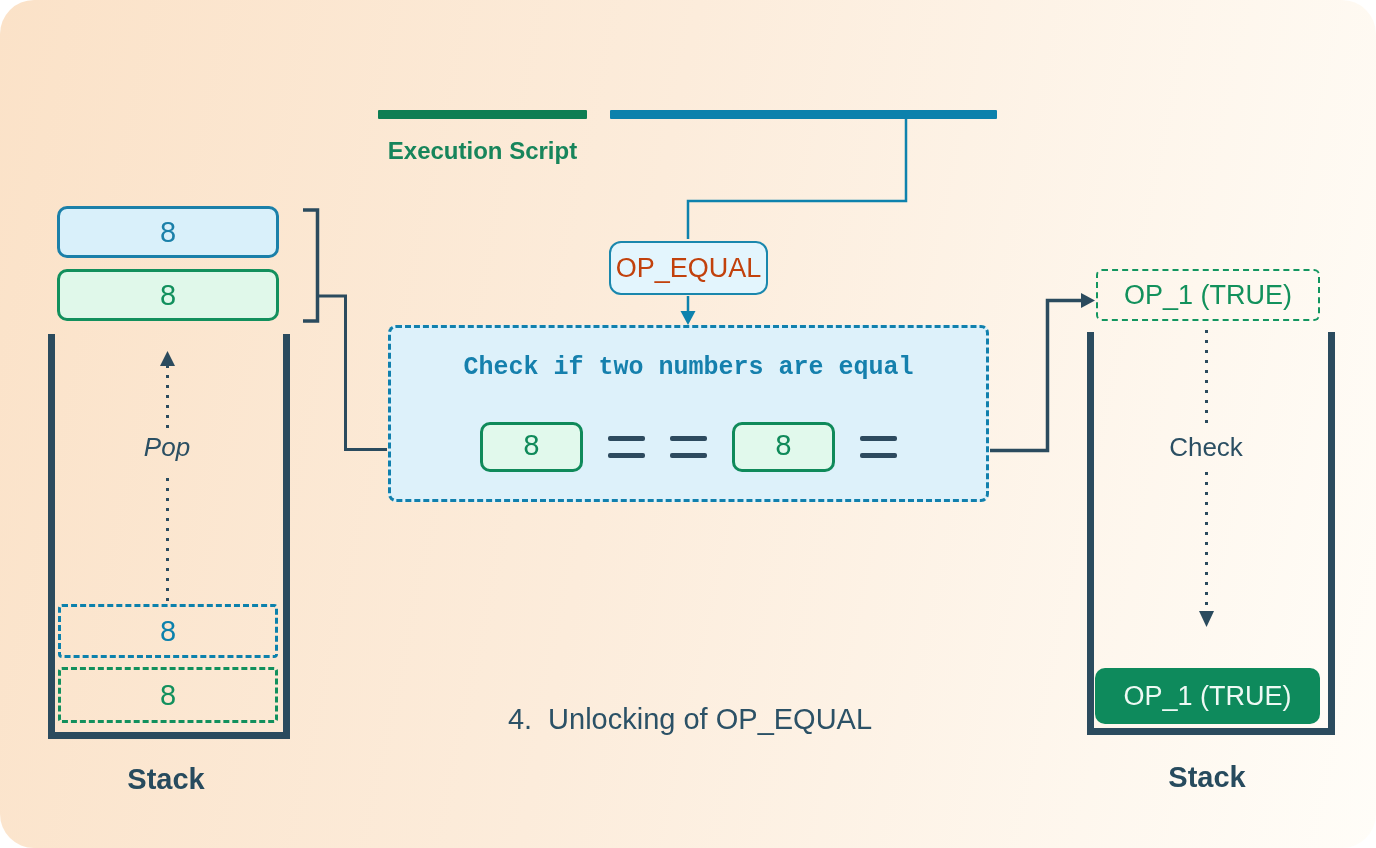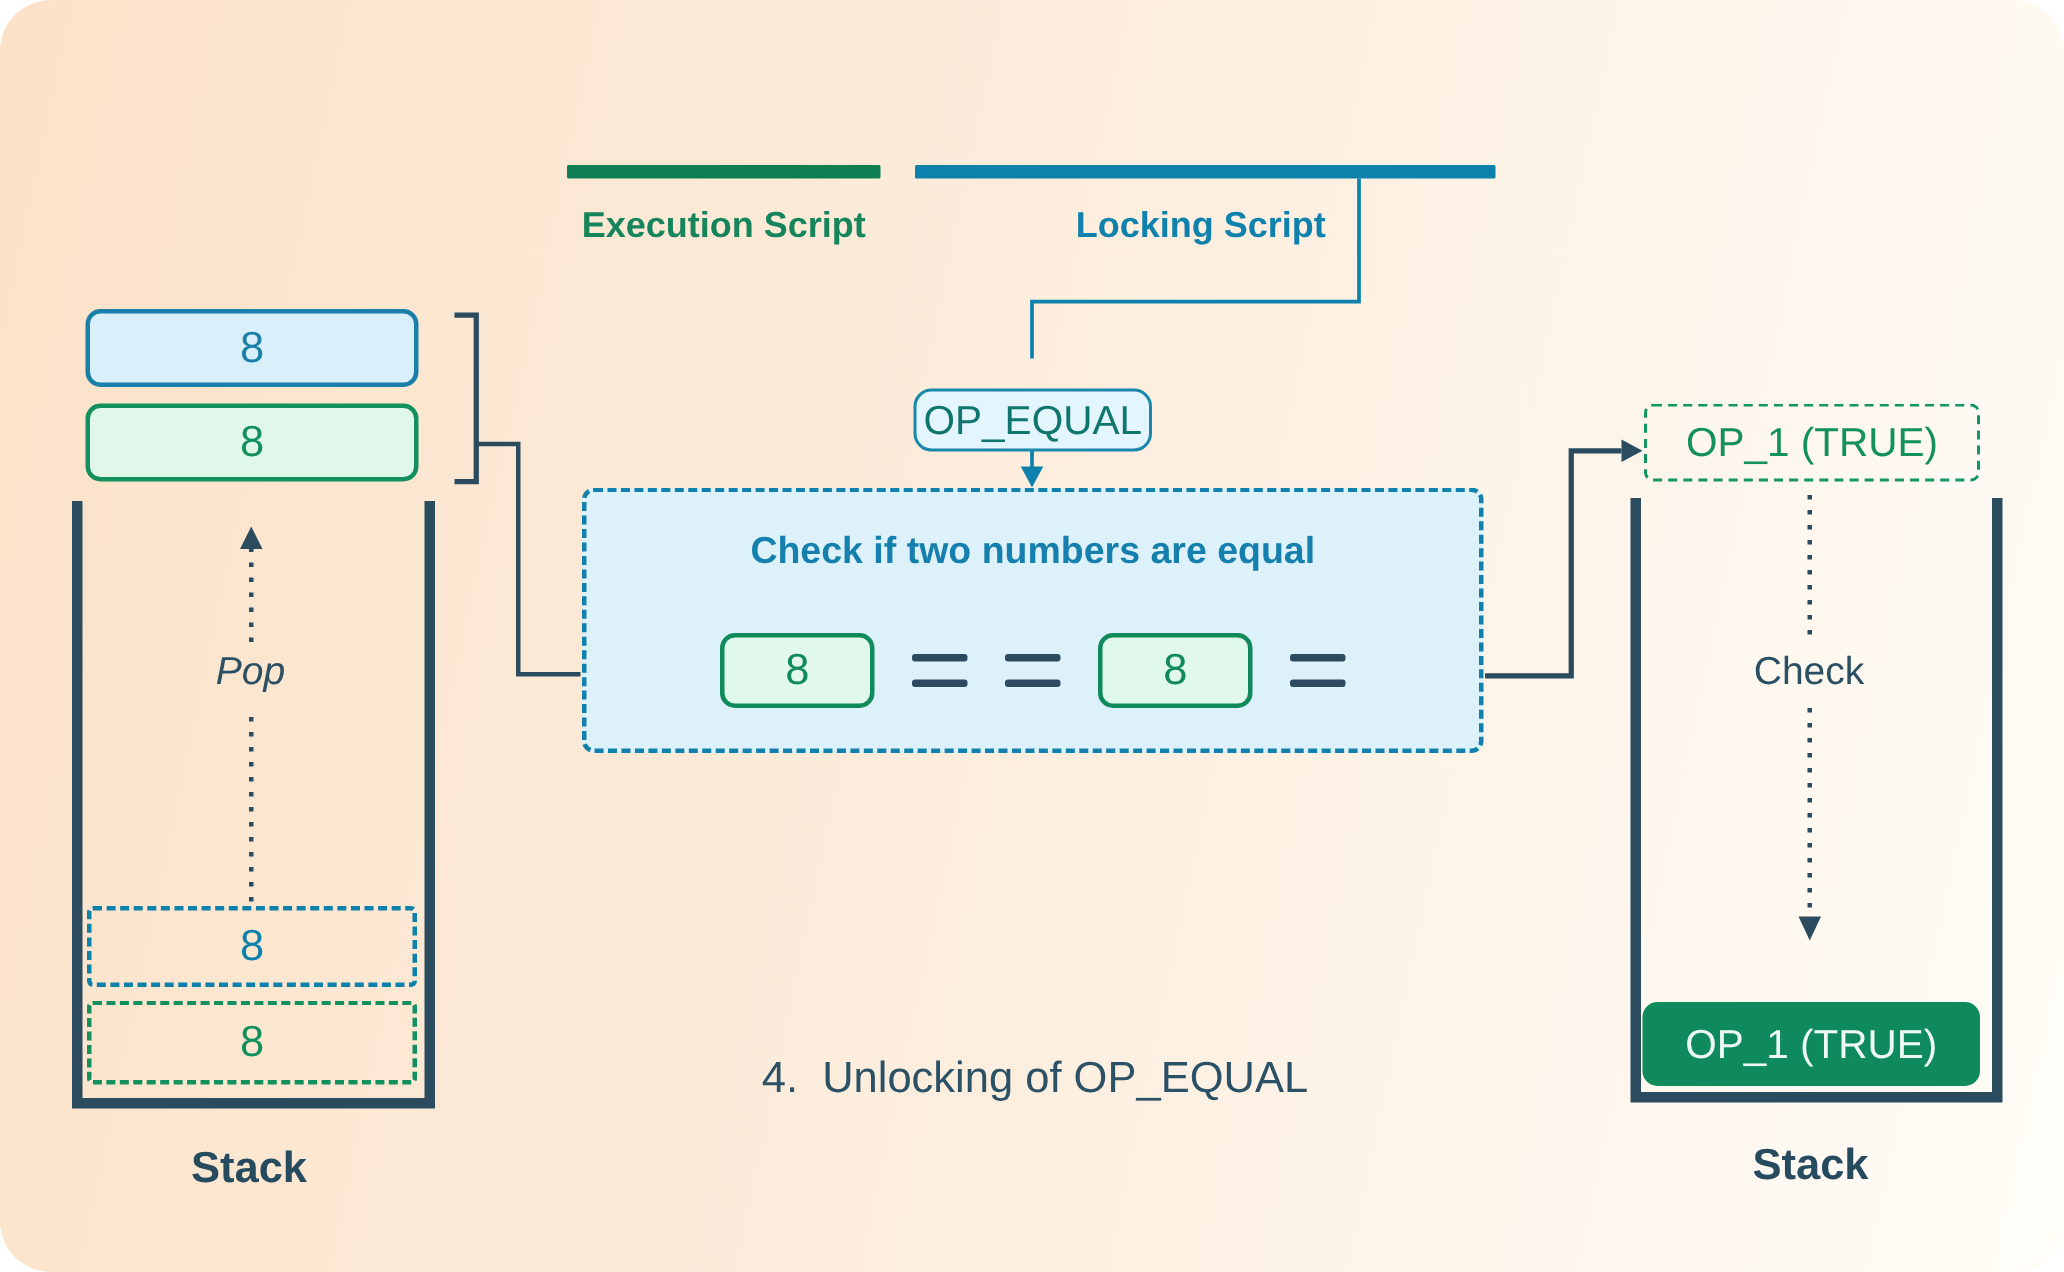--- a/index.html
+++ b/index.html
@@ -24,27 +24,27 @@
   .item-box.blue{top:206px;border:3px solid #1b80a9;background:#d9f0fa;color:#1b80a9;}
   .item-box.green{top:269px;border:3px solid #12905d;background:#e0f8ea;color:#12905d;}
 
   
   .ghost{position:absolute;left:58px;width:220px;border-radius:4px;background:transparent;
          display:flex;align-items:center;justify-content:center;font-size:29px;}
   .ghost.blue{top:604px;height:54px;border:3px dashed #0c81ac;color:#0c81ac;}
   .ghost.green{top:667px;height:56px;border:3px dashed #12905d;color:#12905d;}
 
   
-  .op-equal{position:absolute;left:609px;top:259px;width:159px;height:42px;border-radius:12px;
-            border:2.5px solid #1a87ad;background:#e3f5fd;color:#0f766e;font-size:27px;
+  .op-equal{position:absolute;left:609px;top:241px;width:159px;height:54px;border-radius:12px;
+            border:2.5px solid #1a87ad;background:#e3f5fd;color:#c2410c;font-size:27px;
             display:flex;align-items:center;justify-content:center;}
 
   
   .check-panel{position:absolute;left:388px;top:325px;width:601px;height:177px;border-radius:8px;
-               border:3px dashed #1180ad;background:#ddf1fa;}
+               border:3px dashed #1180ad;background:#ddf1fa;font-family:Liberation Mono, monospace;}
   .check-title{position:absolute;left:0;top:25px;width:100%;text-align:center;
                font-size:25px;font-weight:bold;color:#1580ad;}
   .eq-row{position:absolute;left:0;top:94px;width:100%;display:flex;align-items:center;
           justify-content:center;gap:25px;}
   .chip{min-width:103px;height:50px;padding:0 12px;border-radius:10px;border:3px solid #0f8a5a;
         background:#e1f9ec;color:#0f8a5a;font-size:29px;display:flex;align-items:center;justify-content:center;}
   .equals-icon{display:inline-flex;flex-direction:column;gap:12px;width:37px;}
   .equals-icon i{display:block;height:5px;border-radius:2px;background:#2d4a5e;}
 
   
@@ -96,21 +96,20 @@
       <path d="M 1206.5 472 V 611" fill="none" stroke="#2b4b5e" stroke-width="3" stroke-dasharray="3 7"></path>
       <polygon points="1199,611 1214,611 1206.5,627" fill="#2b4b5e"></polygon>
 
       <path d="M 51.5 334 V 735.5 H 286.5 V 334" fill="none" stroke="#2b4b5e" stroke-width="7"></path>
       <path d="M 1090.5 332 V 731.5 H 1331.5 V 332" fill="none" stroke="#2b4b5e" stroke-width="7"></path>
     </svg>
 
     <div class="bar green"></div>
     <div class="bar blue"></div>
     <div class="script-label unlocking">Execution Script</div>
-    <div class="script-label locking">Locking Script</div>
 
     <div class="item-box blue">8</div>
     <div class="item-box green">8</div>
 
     <div class="op-equal">OP_EQUAL</div>
 
     <div class="check-panel">
       <div class="check-title">Check if two numbers are equal</div>
       <div class="eq-row">
         <span class="chip">8</span>

